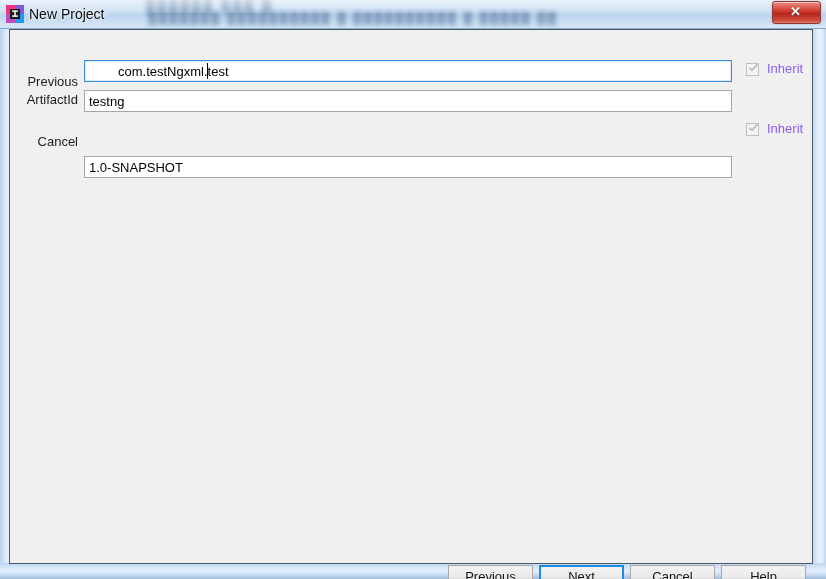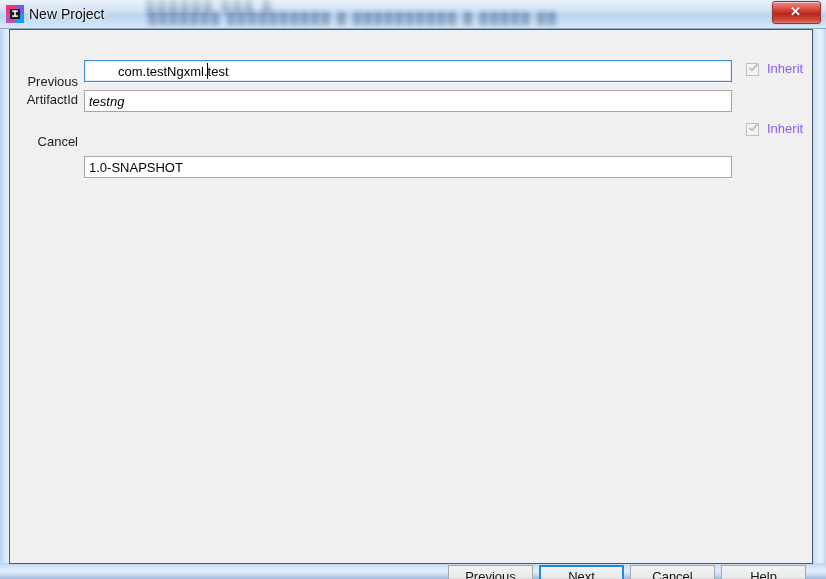--- a/index.html
+++ b/index.html
@@ -179,21 +179,21 @@
     border: 1px solid #3d8ddd;
     box-shadow: inset 0 0 0 1px rgba(61,141,221,0.18);
     padding-left: 33px;
   }
 
   #label-groupid  { left: 2px;  top: 44px; }
   #label-artifactid { left: 2px; top: 62px; }
   #label-version  { left: 2px;  top: 104px; }
 
   #input-groupid   { left: 74px; top: 30px;  width: 648px; }
-  #input-artifactid{ left: 74px; top: 60px;  width: 648px; font-style: italic; }
+  #input-artifactid{ left: 74px; top: 60px;  width: 648px; }
   #input-version   { left: 74px; top: 90px;  width: 648px; margin-top: 36px; }
 
   
   #groupid-caret {
     position: absolute;
     left: 197px;
     top: 33px;
     width: 1px;
     height: 16px;
     background: #000000;

